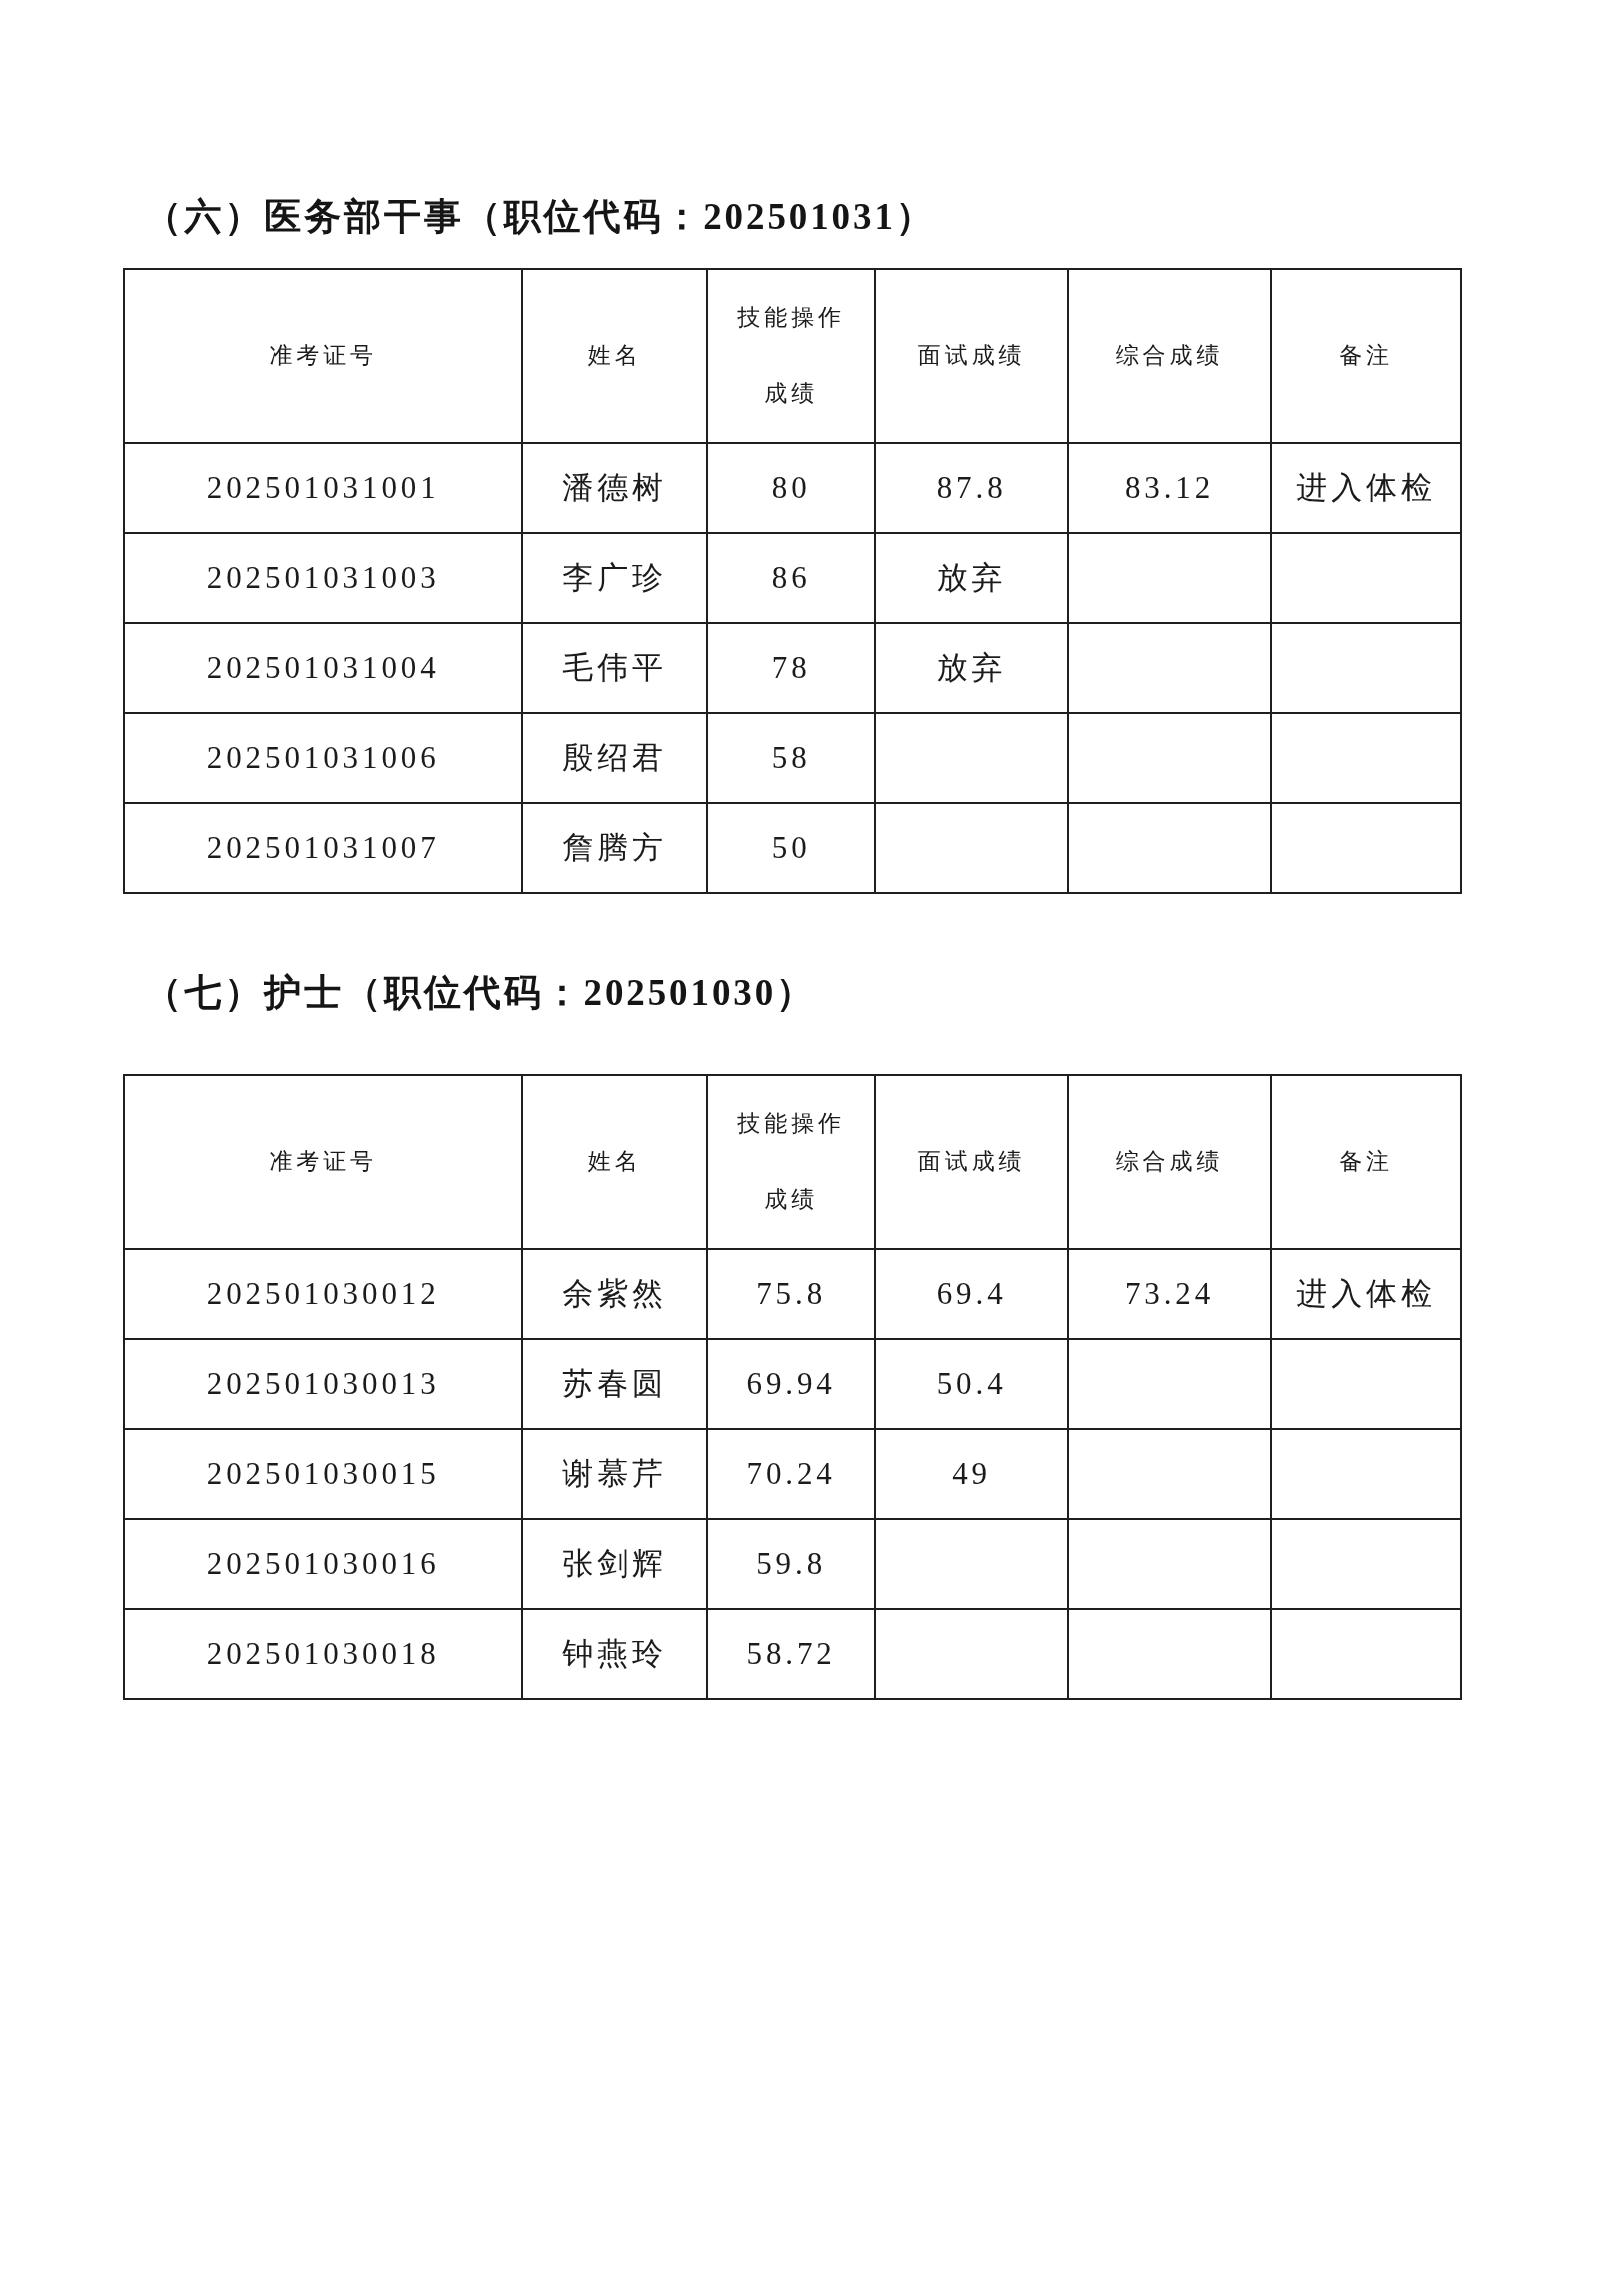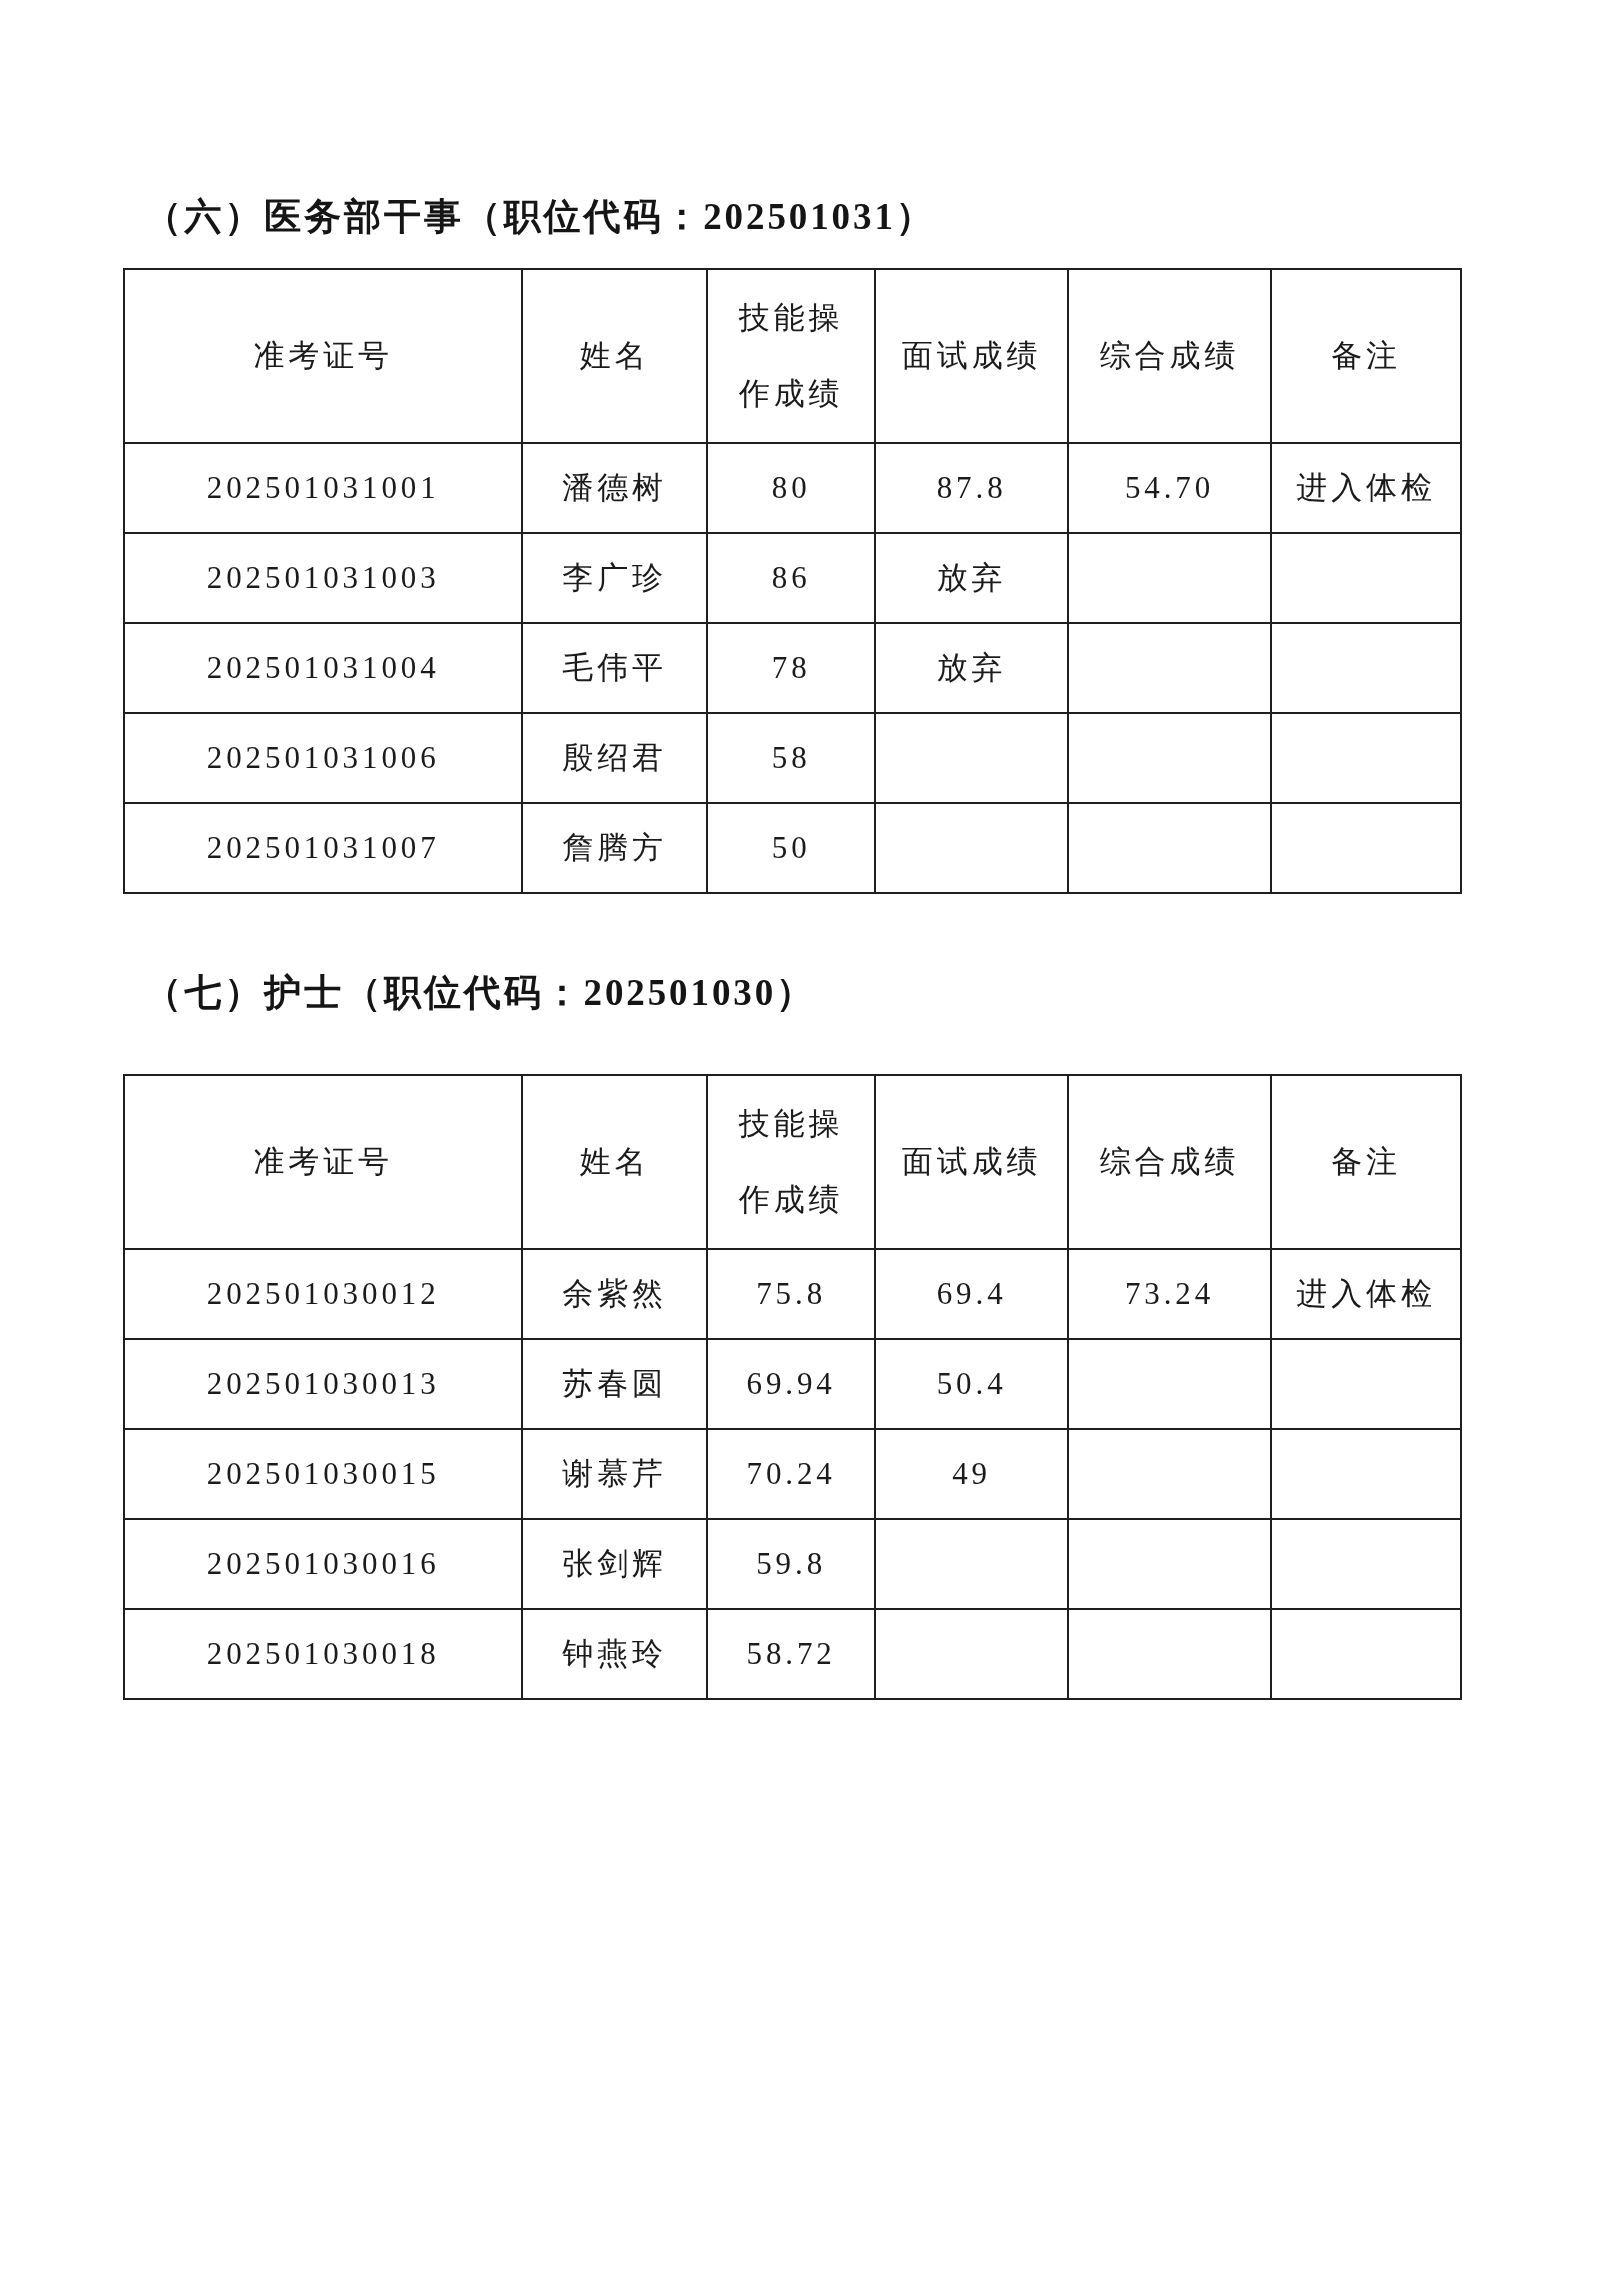--- a/index.html
+++ b/index.html
@@ -40,21 +40,21 @@
   table.score-table td {
     border: 2px solid #1f1f1f;
     text-align: center;
     vertical-align: middle;
     padding: 0;
     overflow: hidden;
   }
   table.score-table thead th {
     height: 172px;
     font-weight: normal;
-    font-size: 31px;
+    font-size: 23px;
     letter-spacing: 3.9px;
     line-height: 76px;
   }
   table.score-table tbody td {
     height: 88px;
     font-size: 31px;
     letter-spacing: 3.9px;
   }
   th .wrap3 {
     display: inline-block;
@@ -94,21 +94,21 @@
         <th><span>综合成绩</span></th>
         <th><span>备注</span></th>
       </tr>
     </thead>
     <tbody>
         <tr>
           <td>202501031001</td>
           <td>潘德树</td>
           <td>80</td>
           <td>87.8</td>
-          <td>54.70</td>
+          <td>83.12</td>
           <td>进入体检</td>
         </tr>
         <tr>
           <td>202501031003</td>
           <td>李广珍</td>
           <td>86</td>
           <td>放弃</td>
           <td></td>
           <td></td>
         </tr>

